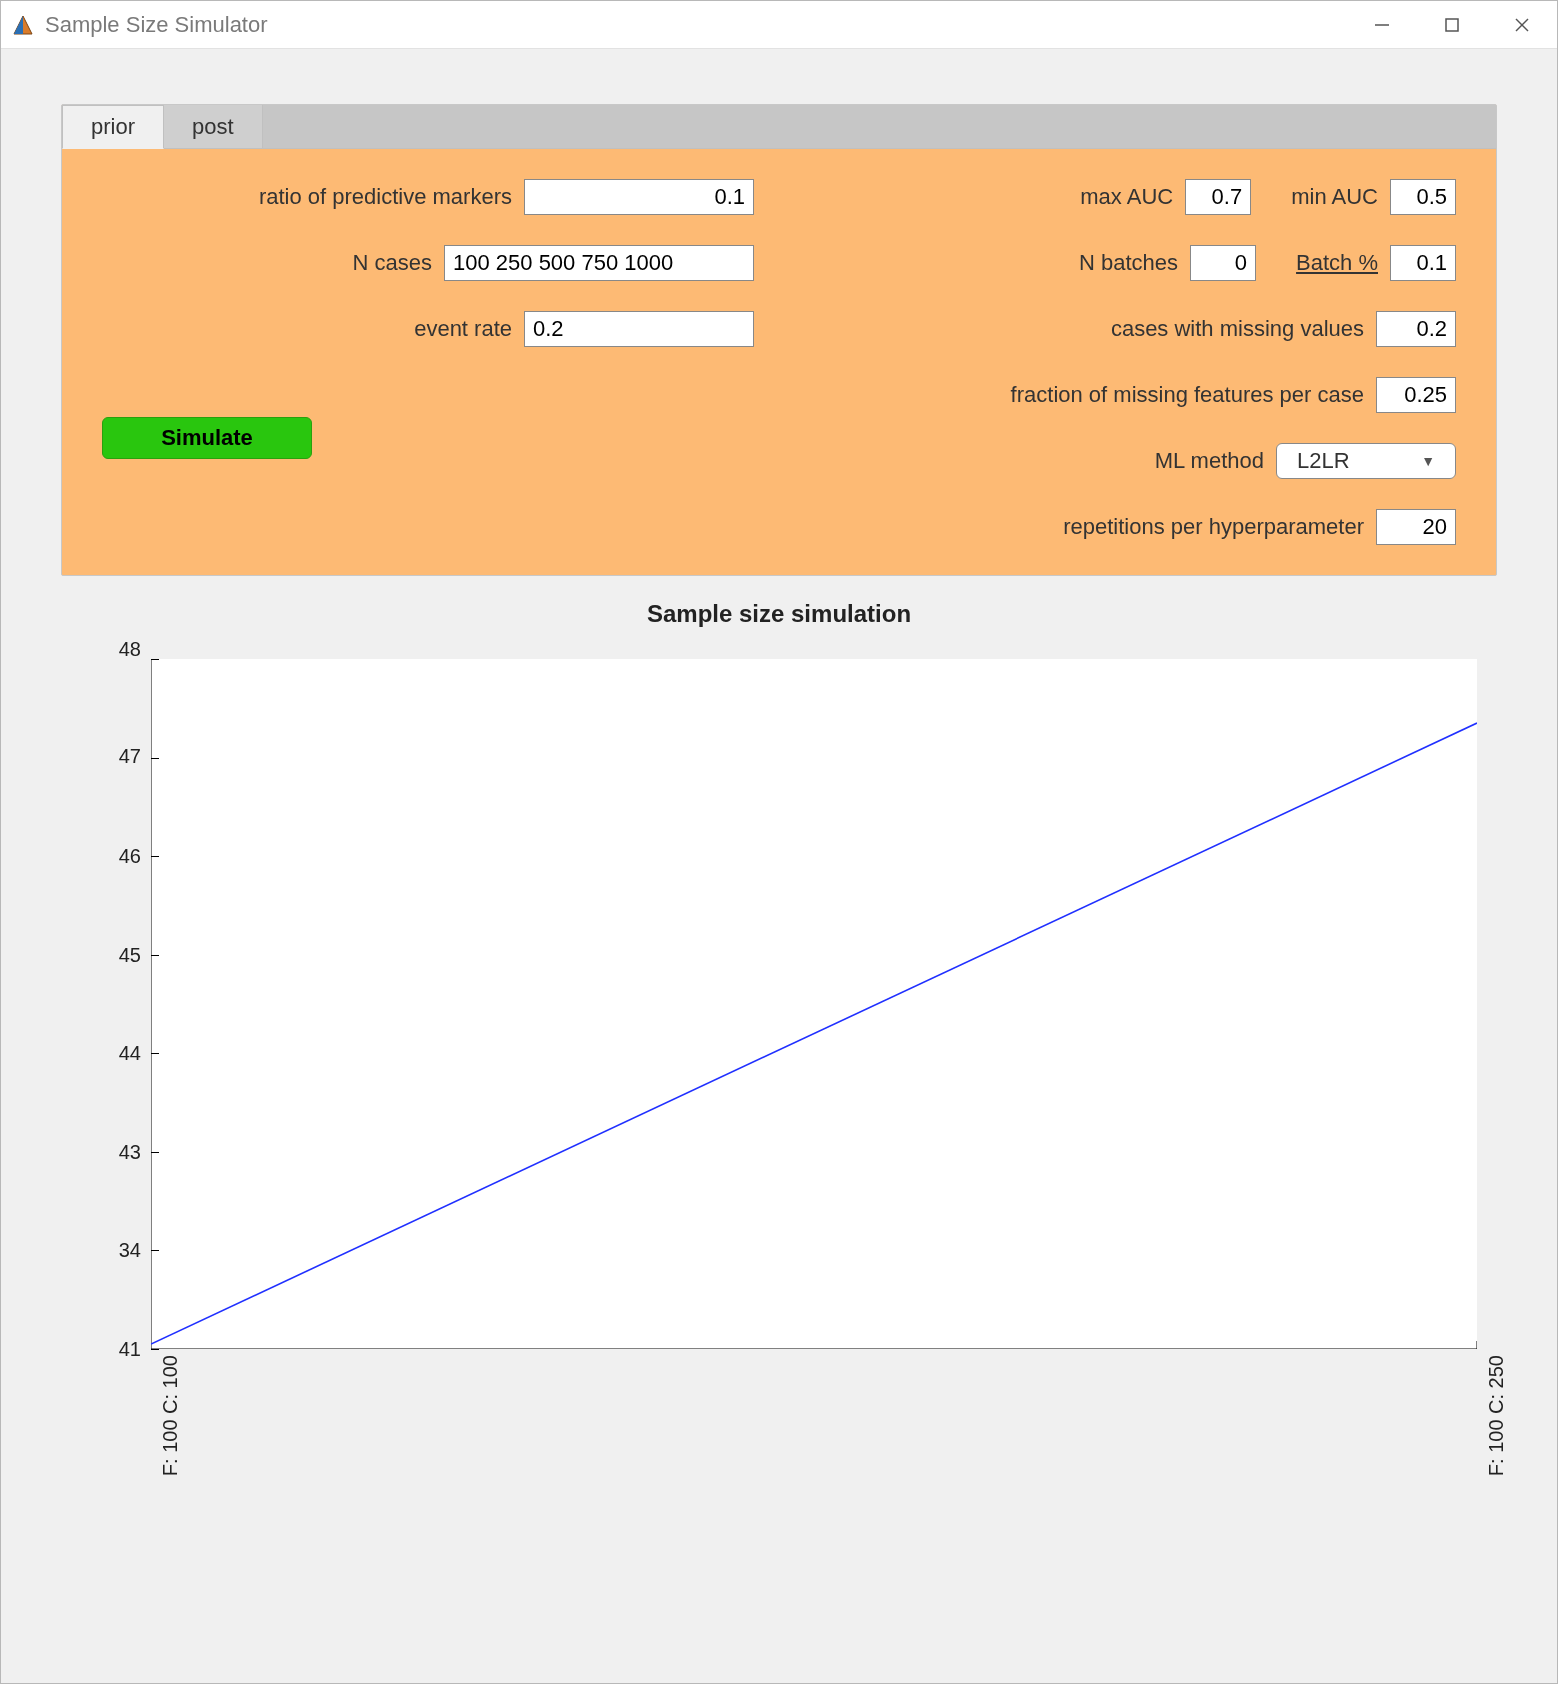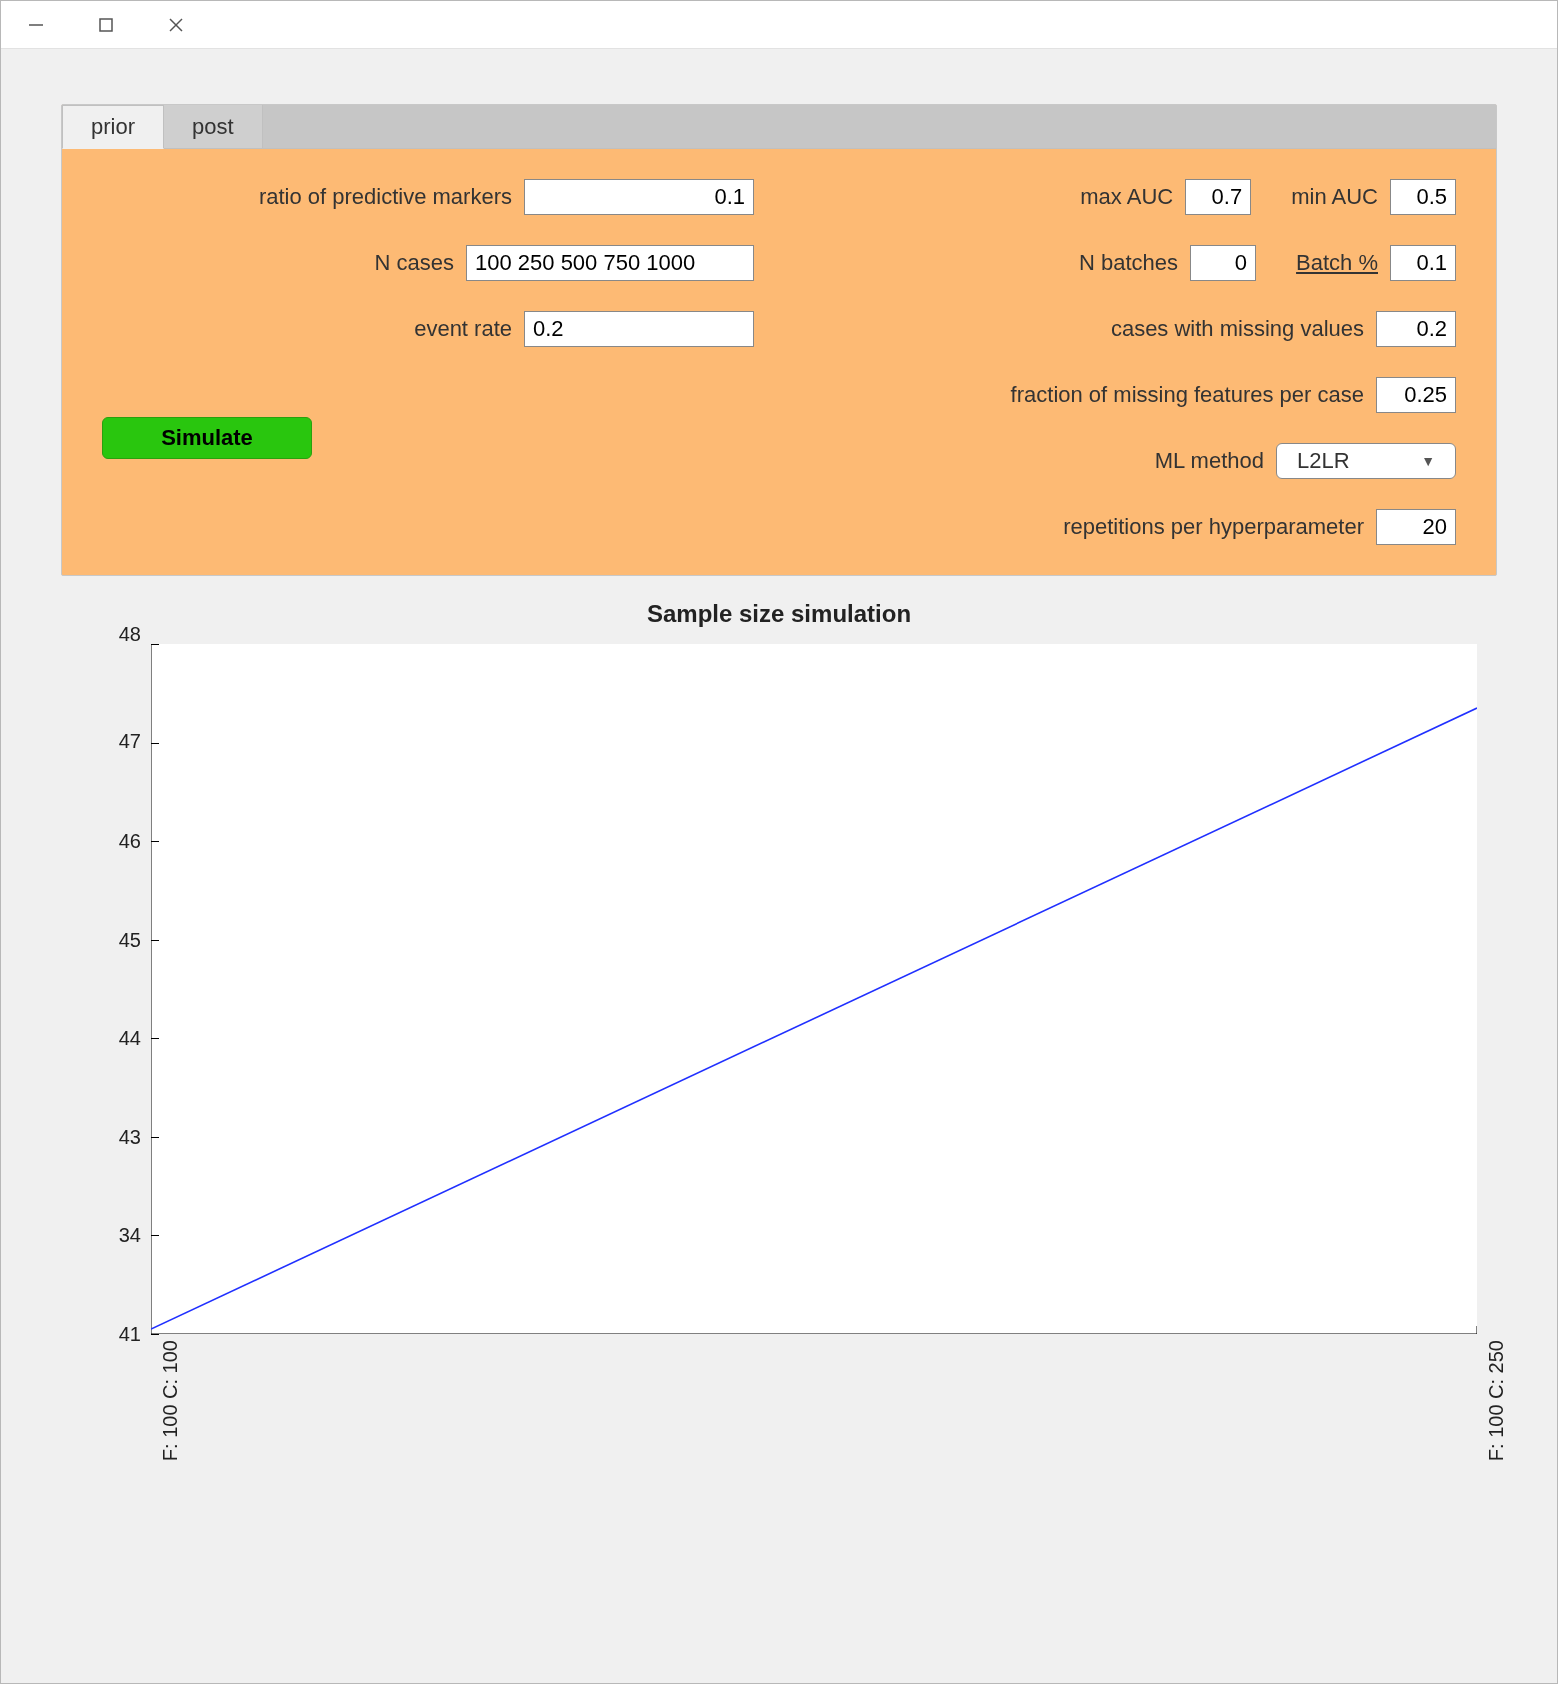--- a/index.html
+++ b/index.html
@@ -92,21 +92,21 @@
     font-size: 22px;
     padding: 4px 8px;
     height: 36px;
     font-family: inherit;
   }
   input.fld { text-align: left; }
   input.fld.right { text-align: right; }
   .w60 { width: 66px; }
   .w80 { width: 80px; }
   .w200 { width: 230px; }
-  .w260 { width: 288px; }
+  .w260 { width: 310px; }
   .select-box {
     width: 180px;
     display: flex; align-items: center; justify-content: space-between;
     border-radius: 6px;
     padding: 4px 20px;
   }
   .select-box .arrow { color:#555; font-size:14px; }
 
   .sim-btn {
     background: #29c60e;
@@ -122,21 +122,21 @@
   }
 
   .chart-wrap {
     flex:1;
     position: relative;
     margin-top: 24px;
     background: #f0f0f0;
   }
   .chart-title {
     text-align: center; font-weight: bold; font-size: 24px; color:#222;
-    margin-bottom: 6px;
+    margin-bottom: 21px;
   }
   .chart-svg-holder {
     position: relative;
     width: 100%;
     height: 860px;
   }
   .ylab-rot {
     position: absolute;
     left: 0px;
     top: 50%;
@@ -179,20 +179,29 @@
   svg.line-plot {
     position:absolute; left:0; top:0; width:100%; height:100%;
   }
 </style>
 </head>
 <body>
 
 <div class="window">
 
   <div class="titlebar">
+    <div class="titlebar-left">
+      <span class="app-icon">
+        <svg width="22" height="22" viewBox="0 0 22 22">
+          <polygon points="11,2 20,20 2,20" fill="#d97b2a" stroke="#7a4515" stroke-width="1"></polygon>
+          <polygon points="11,2 11,20 2,20" fill="#2a6fb5"></polygon>
+        </svg>
+      </span>
+      <span class="title-text">Sample Size Simulator</span>
+    </div>
     <div class="win-controls">
       <div class="win-btn">
         <svg width="18" height="18">
             <line x1="2" y1="9" x2="16" y2="9" stroke-width="1.5"></line>
           </svg>
       </div>
       <div class="win-btn">
         <svg width="16" height="16">
             <rect x="2" y="2" width="12" height="12" fill="none" stroke-width="1.5"></rect>
           </svg>

